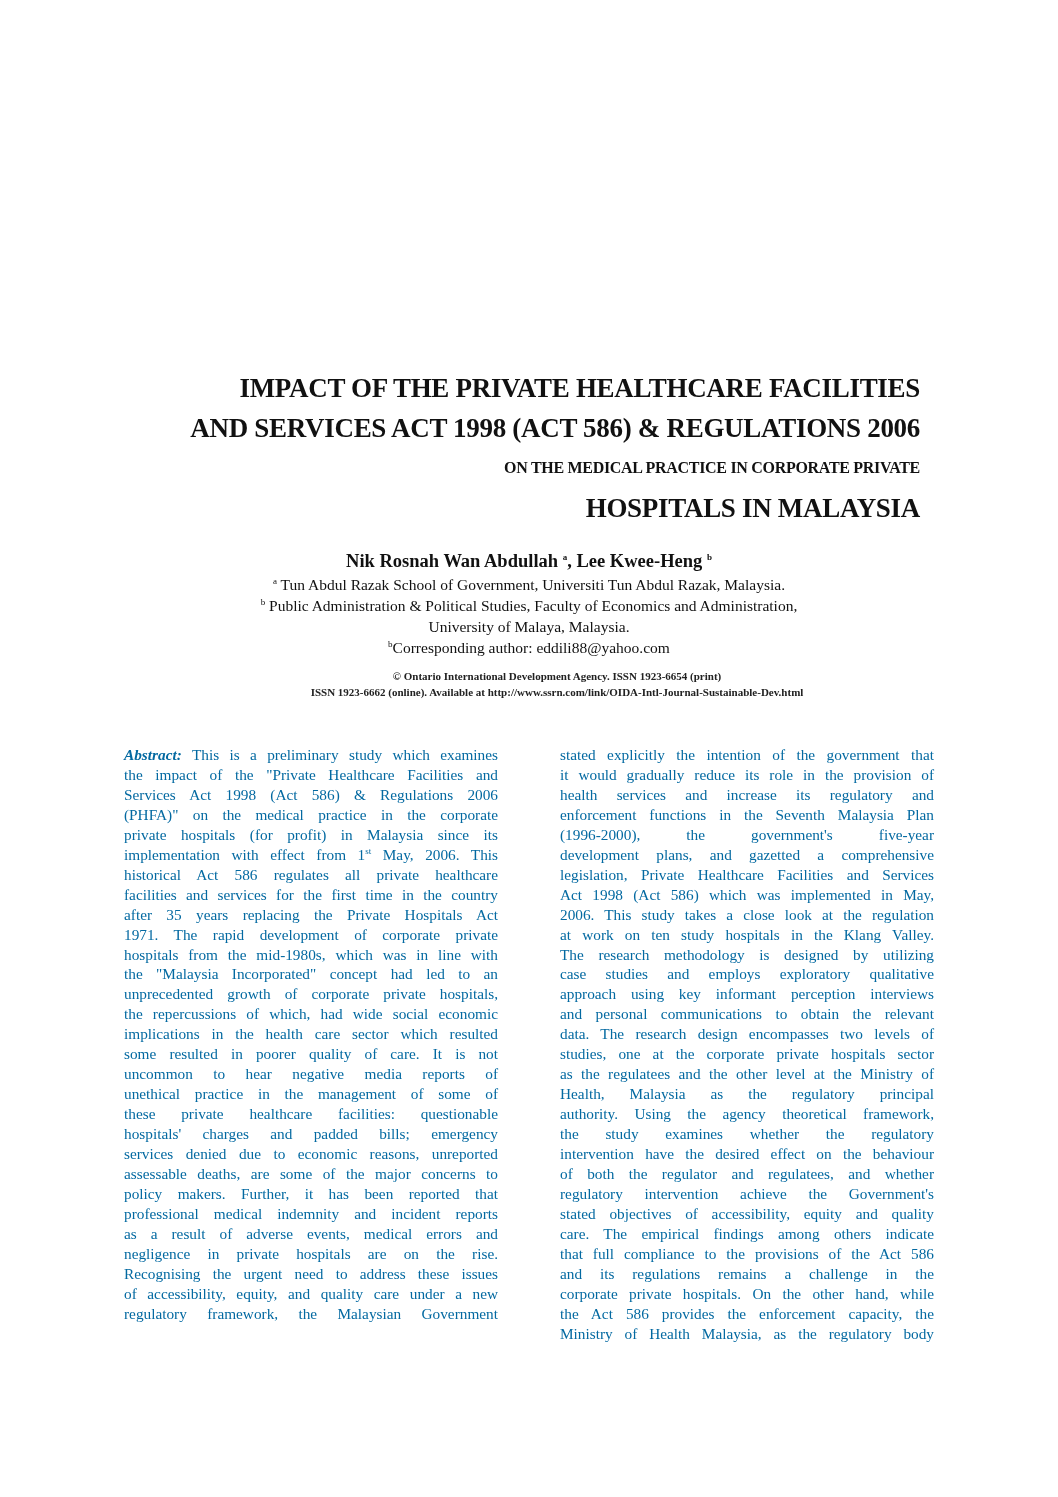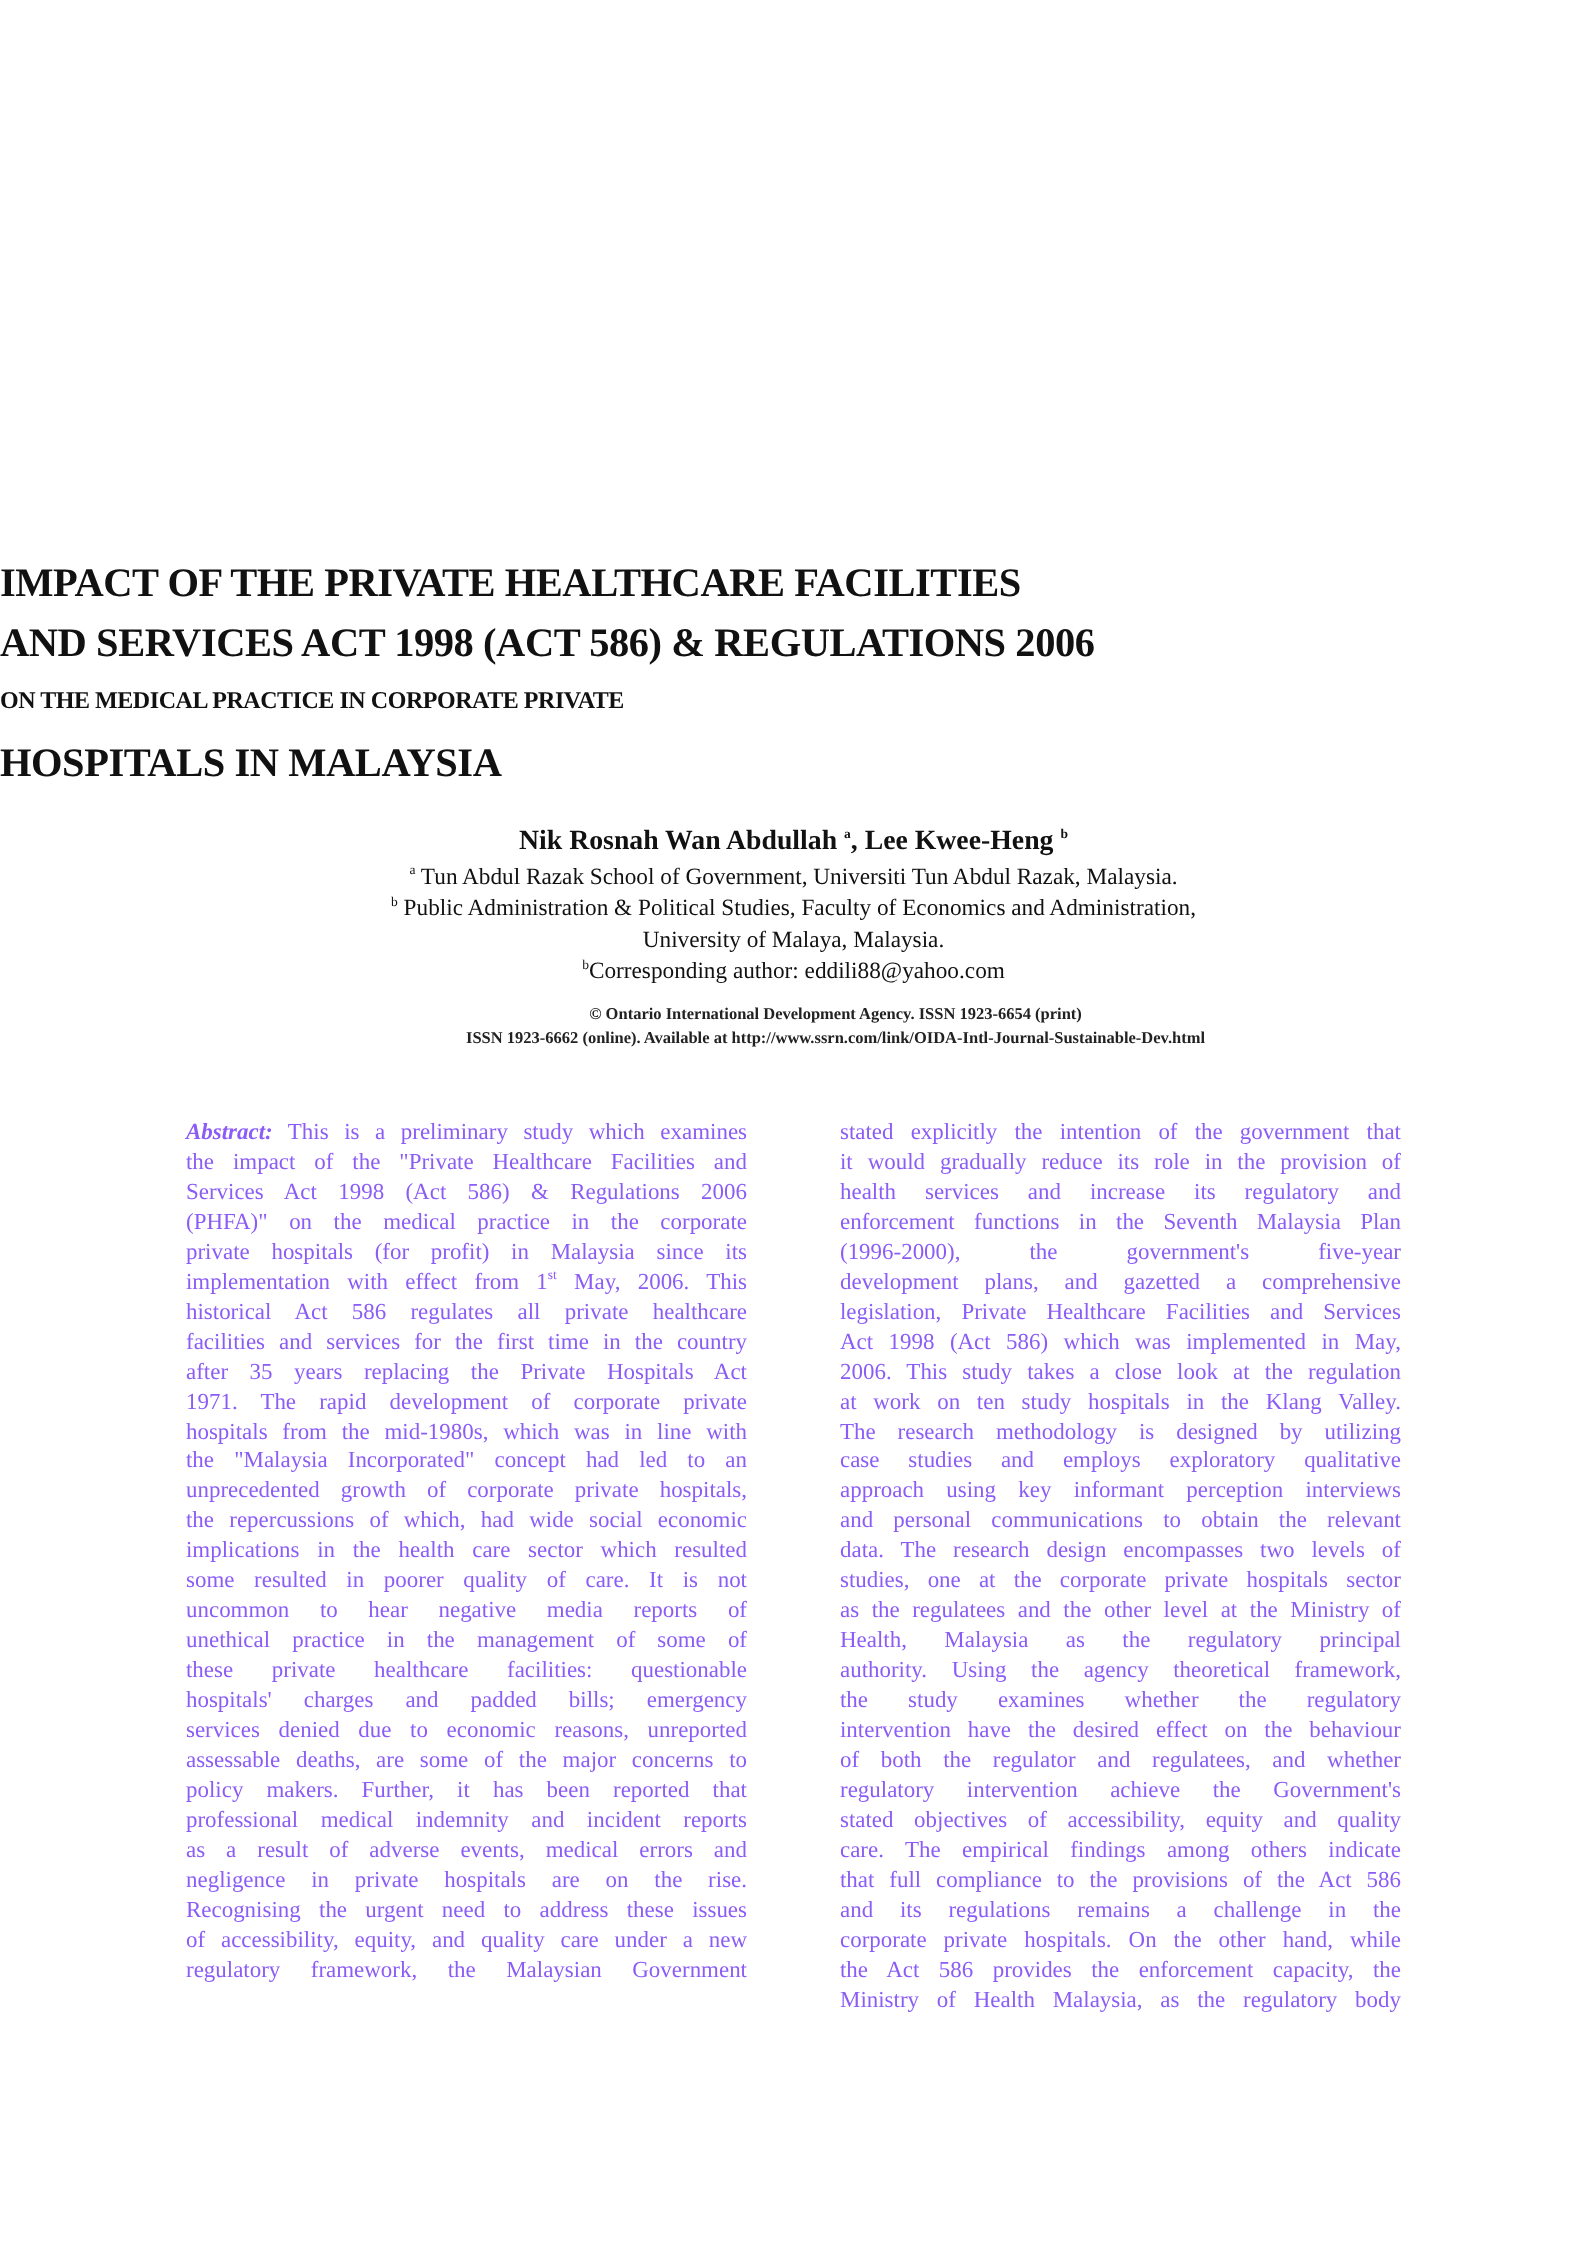--- a/index.html
+++ b/index.html
@@ -13,22 +13,23 @@
       position: relative;
       overflow: hidden;
       font-family: "Liberation Serif", "DejaVu Serif", serif;
       color: #111111;
     }
     .title-block {
       position: absolute;
       left: 0;
       top: 368px;
       width: 886px;
-      text-align: left;
-      font-weight: bold;
+      text-align: right;
+      font-weight: bold;
+      padding-left: 34px;
     }
     .title-line {
       display: block;
       font-size: 27px;
       line-height: 40px;
       letter-spacing: -0.3px;
       white-space: nowrap;
     }
     .title-line.sc {
       font-variant: small-caps;
@@ -74,21 +75,21 @@
       margin-left: 28px;
     }
     .column {
       position: absolute;
       top: 745px;
       width: 374px;
       font-size: 15.3px;
       line-height: 19.95px;
       text-align: justify;
       text-align-last: justify;
-      color: #8b5cf6;
+      color: #0369a1;
     }
     .column .line {
       display: block;
       text-align: justify;
       text-align-last: justify;
       white-space: nowrap;
       overflow: visible;
     }
     .col-left { left: 124px; }
     .col-right { left: 560px; }

